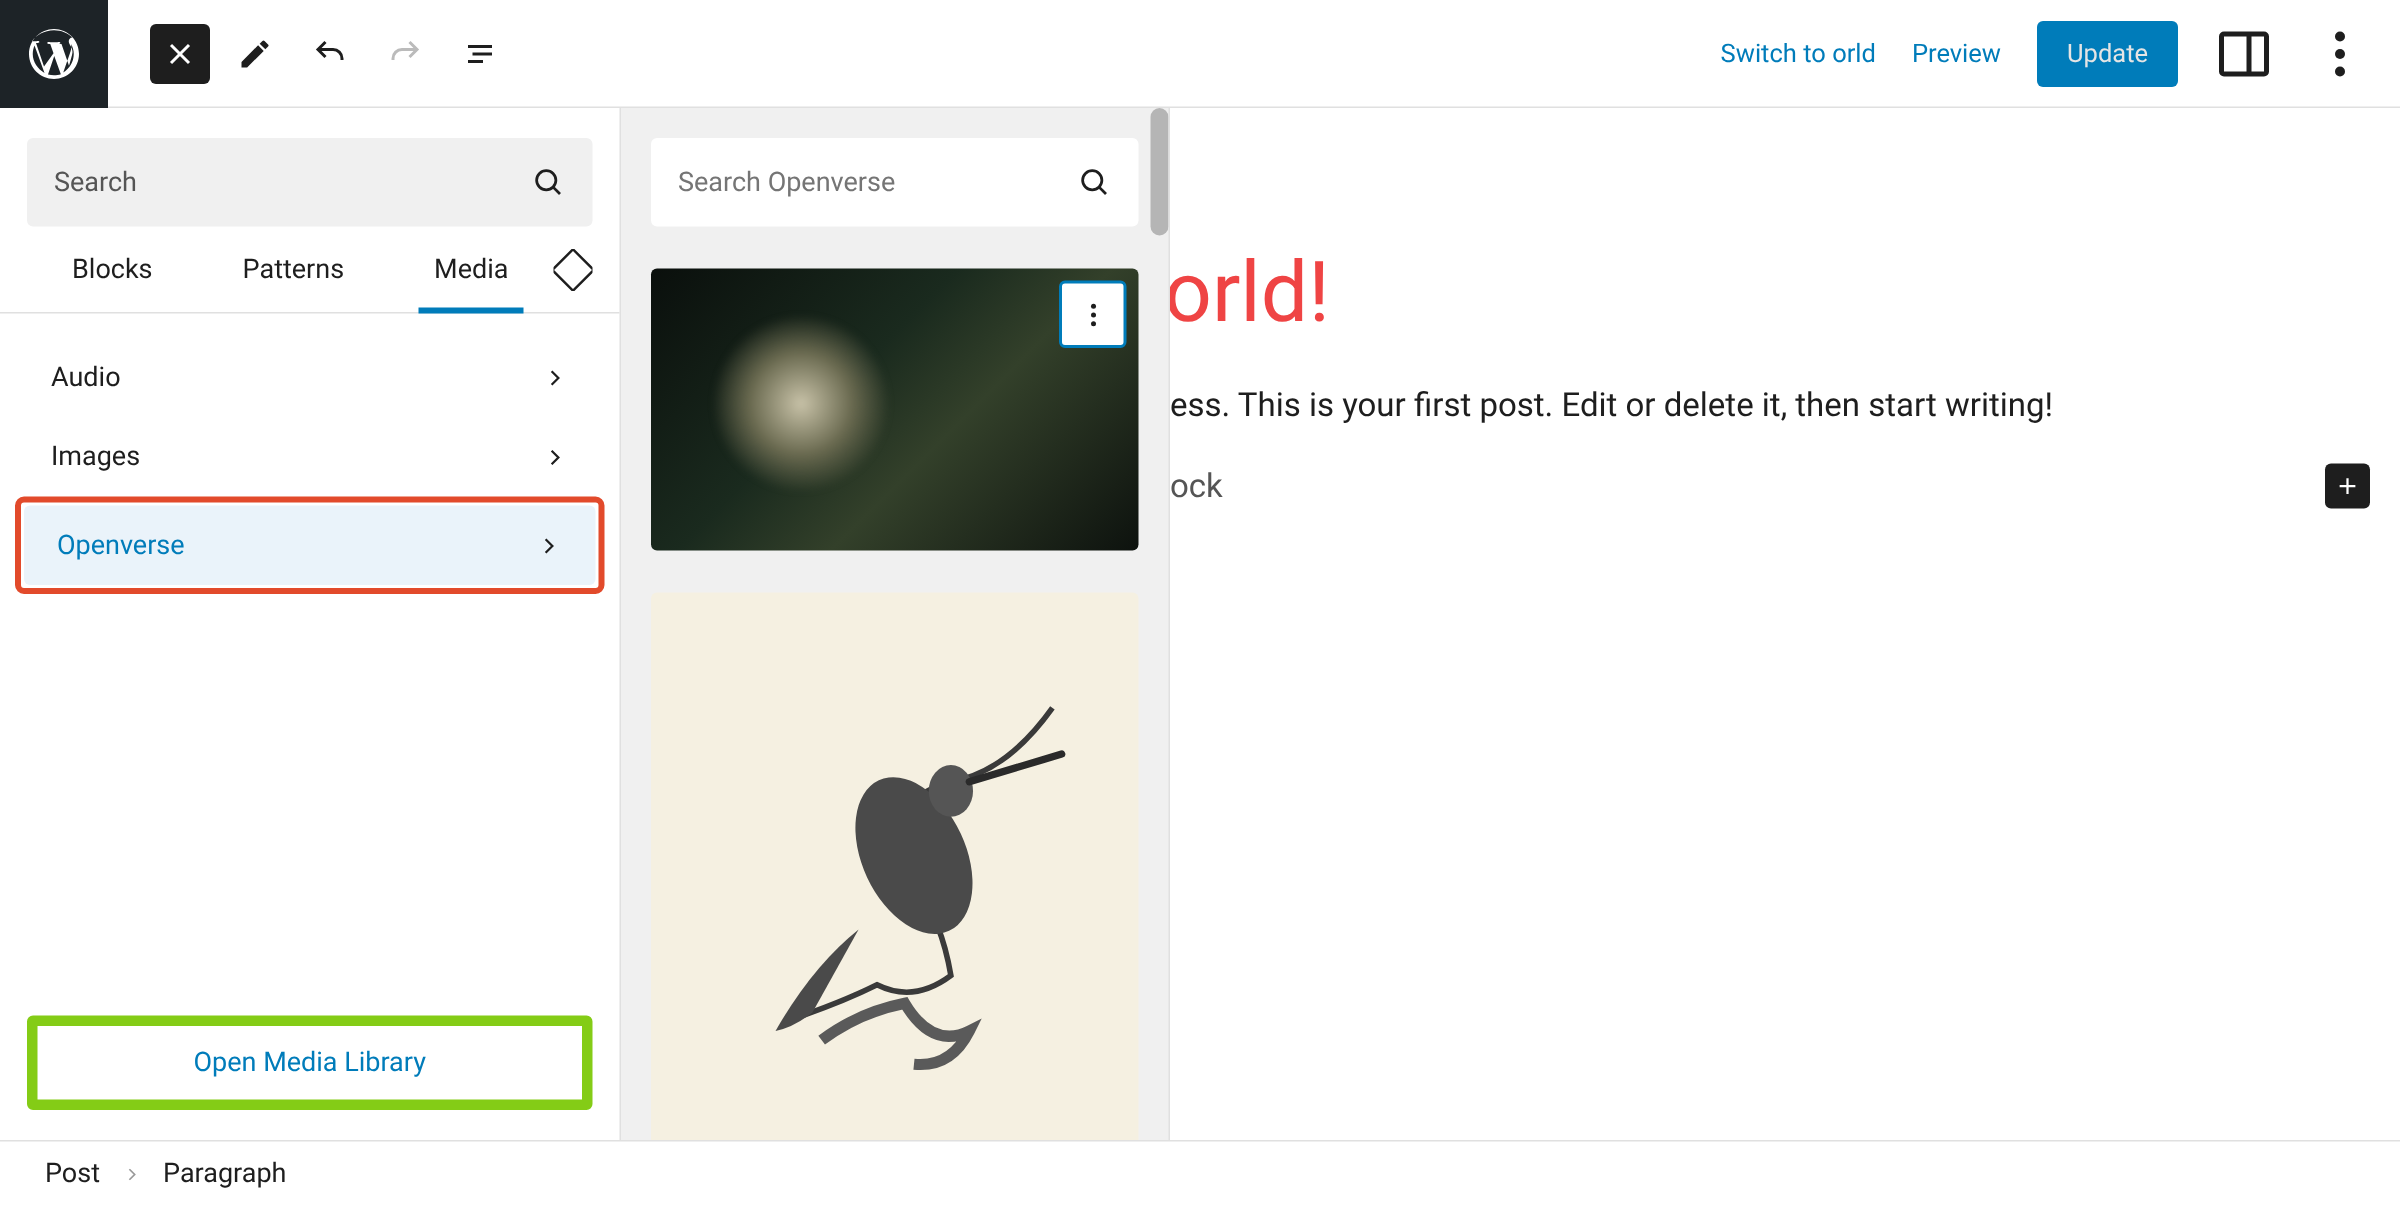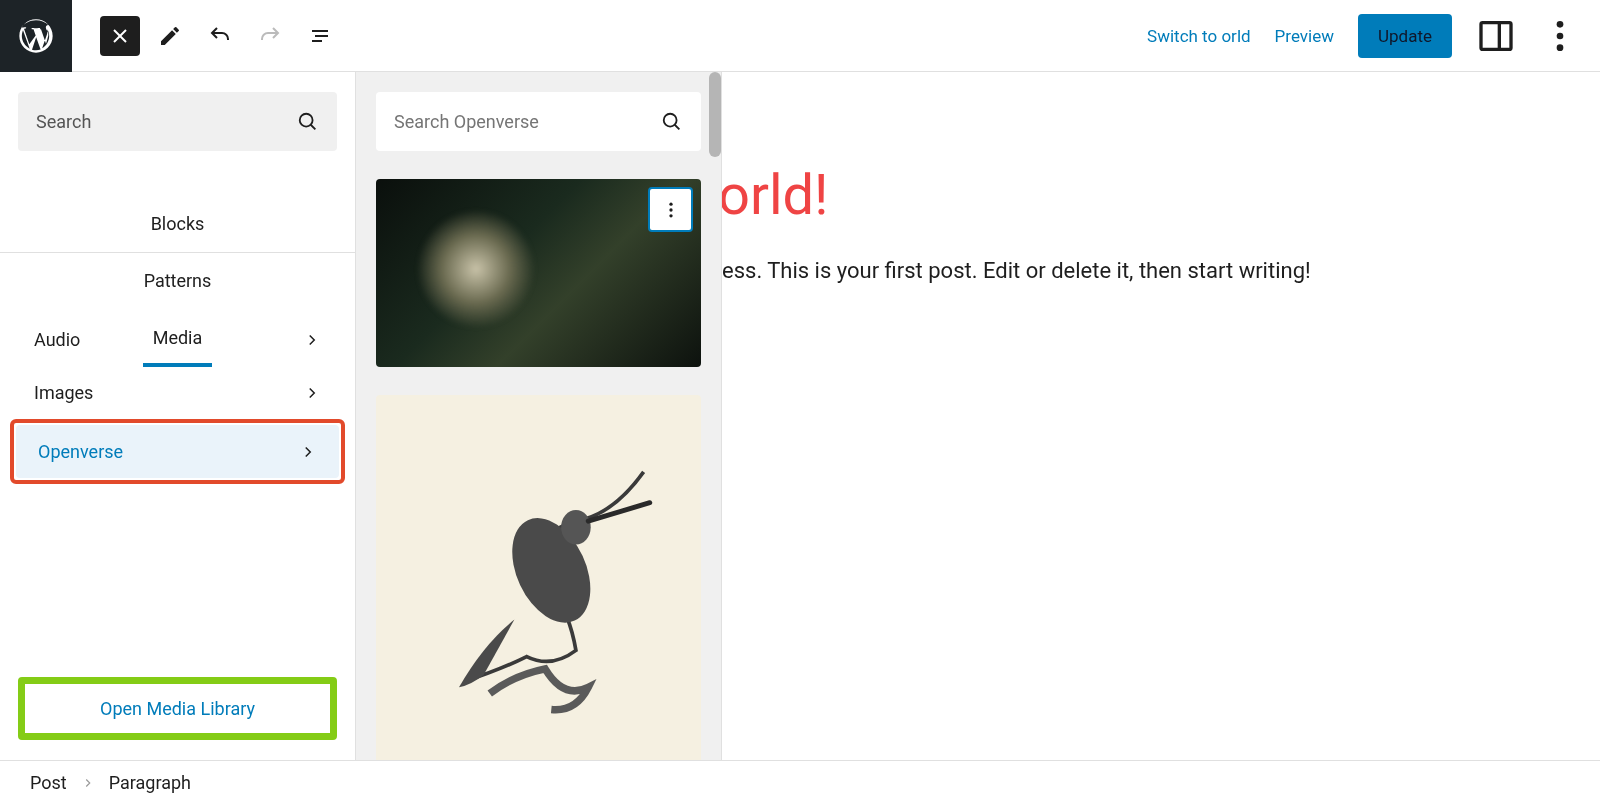--- a/index.html
+++ b/index.html
@@ -8,31 +8,31 @@
   .topbar { height: 72px; display: flex; align-items: center; border-bottom: 1px solid #e0e0e0; }
   .wp-logo { width: 72px; height: 72px; background:#1d2327; display:flex; align-items:center; justify-content:center; }
   .wp-logo svg { width:40px; height:40px; fill:#fff; }
   .top-left { display:flex; align-items:center; gap: 10px; padding-left: 28px; }
   .icon-btn { width:40px; height:40px; display:flex; align-items:center; justify-content:center; border-radius:4px; cursor:pointer; color:#1e1e1e; }
   .icon-btn.close { background:#1e1e1e; color:#fff; }
   .icon-btn svg { width:24px; height:24px; }
   .icon-btn.disabled { color:#bbb; }
   .top-right { margin-left:auto; display:flex; align-items:center; gap:24px; padding-right: 20px; }
   .link-btn { color:#007cba; font-size:17px; cursor:pointer; }
-  .primary-btn { background:#007cba; color:#0f172a; padding:12px 20px; border-radius:4px; font-size:17px; cursor:pointer; }
+  .primary-btn { background:#007cba; color:#e5e5e5; padding:12px 20px; border-radius:4px; font-size:17px; cursor:pointer; }
   .square-icon { width:40px; height:40px; display:flex; align-items:center; justify-content:center; cursor:pointer; color:#1e1e1e; }
 
   .workspace { display:flex; height: 688px; }
 
-  .inserter { width:356px; border-right:1px solid #e0e0e0; display:flex; flex-direction:column; padding: 0; position:relative;gap:44px; }
+  .inserter { width:414px; border-right:1px solid #e0e0e0; display:flex; flex-direction:column; padding: 0; position:relative; }
   .search-wrap { padding: 20px 18px 0 18px; }
   .search-box { background:#f0f0f0; height:59px; border-radius:4px; display:flex; align-items:center; padding:0 18px; }
   .search-box input { flex:1; background:transparent; border:none; outline:none; font-size:18px; color:#1e1e1e; }
   .search-box input::placeholder { color:#555; }
-  .tabs { display:flex; align-items:center; height:58px; border-bottom:1px solid #e0e0e0; padding: 0 18px 0 18px; margin-top:0;flex-direction:column; }
+  .tabs { display:flex; align-items:center; height:58px; border-bottom:1px solid #e0e0e0; padding: 0 18px 0 18px; margin-top:0; }
   .tab { padding: 18px 30px; font-size:18px; color:#1e1e1e; cursor:pointer; position:relative; }
   .tab.active::after { content:""; position:absolute; left:20px; right:20px; bottom:-1px; height:4px; background:#007cba; }
   .tab.active { color:#007cba; font-weight:400; color:#1e1e1e; }
   .explore-icon { margin-left:auto; width:28px; height:28px; }
   .media-cats { padding:16px 12px; }
   .cat-item { display:flex; align-items:center; justify-content:space-between; padding:16px 22px; font-size:18px; color:#1e1e1e; cursor:pointer; border-radius:4px; }
   .cat-item .chev { color:#1e1e1e; }
   .cat-item.selected { background:#eaf3fa; color:#007cba; }
   .highlight-box { border:4px solid #e24a2b; border-radius:6px; padding:2px; margin:0 -2px; }
   .open-media-lib { position:absolute; bottom:20px; left:18px; right:18px; border:7px solid #84cc16; color:#007cba; text-align:center; padding:14px 0; border-radius:4px; font-size:18px; cursor:pointer; }
@@ -193,20 +193,29 @@
         <path d="M80 150 q-25 20 -45 55 q10 -2 20 -10" fill="#4a4a4a"></path>
         <path d="M60 210 q20 -15 45 -20 q15 25 35 15 q-10 20 -30 18" fill="none" stroke="#5a5a5a" stroke-width="6"></path>
       </svg>
     </div>
   </div>
 
   <div class="editor">
     <div class="editor-content">
       <h1 class="post-title">orld!</h1>
       <p class="post-body">ess. This is your first post. Edit or delete it, then start writing!</p>
+      <div class="block-placeholder">
+        <span class="block-placeholder-text">ock</span>
+        <div class="add-block">
+          <svg viewBox="0 0 24 24" width="18" height="18" fill="none" stroke="#fff" stroke-width="2">
+              <line x1="12" y1="5" x2="12" y2="19"></line>
+              <line x1="5" y1="12" x2="19" y2="12"></line>
+            </svg>
+        </div>
+      </div>
     </div>
   </div>
 
 </div>
 
 <div class="breadcrumb">
   <span>Post</span>
   <svg class="sep" width="14" height="14" viewBox="0 0 24 24" fill="none" stroke="currentColor" stroke-width="2">
       <polyline points="9 6 15 12 9 18"></polyline>
     </svg>

